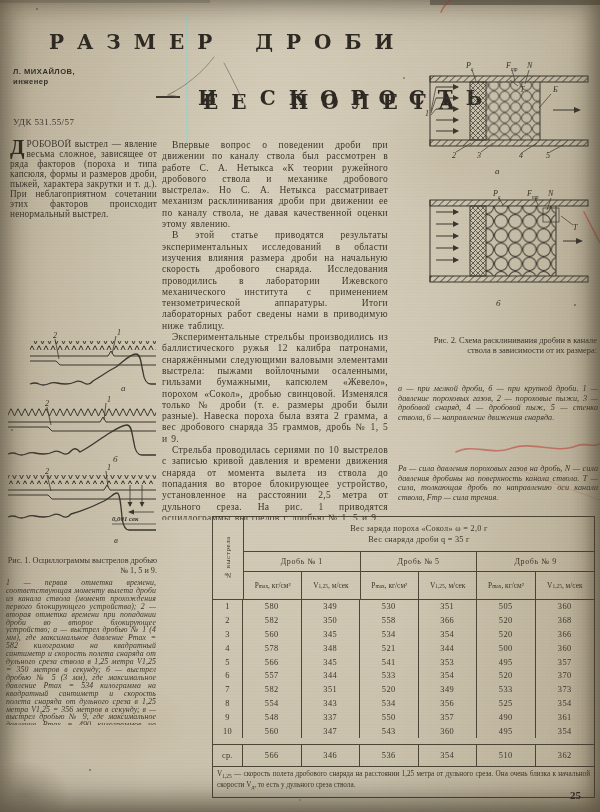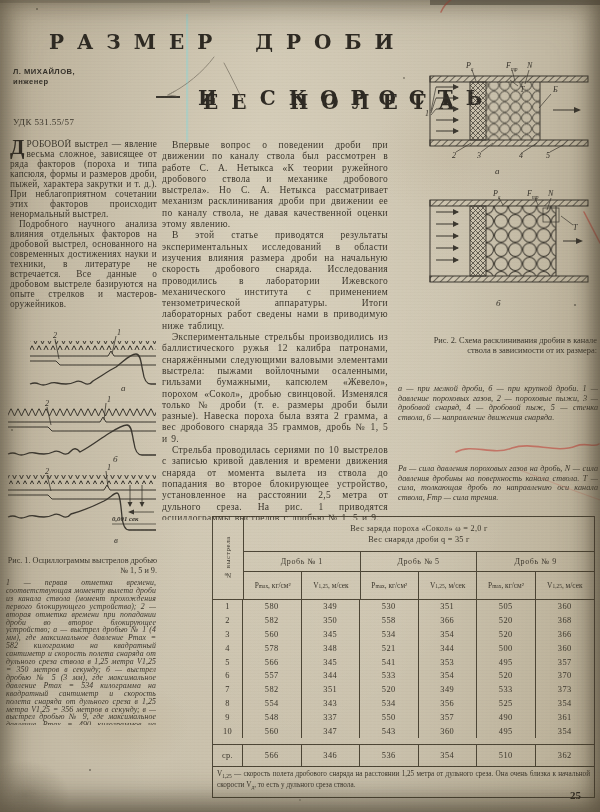--- a/index.html
+++ b/index.html
@@ -92,21 +92,20 @@
     <div>Л. МИХАЙЛОВ,</div>
     <div class="role">инженер</div>
   </div>
   <div class="author-rule"></div>
   <div class="t2">И СКОРОСТЬ</div>
   <div class="t3">ЕЕ ПОЛЕТА</div>
   <div class="udc">УДК 531.55/57</div>
 
   <div class="txt col1">
     <p><span class="dropcap">Д</span><span>РОБОВОЙ выстрел — явление весьма сложное, зависящее от ряда факторов (пороха и типа капсюля, формы и размеров дроби, пыжей, характера закрутки и т. д.). При неблагоприятном сочетании этих факторов происходит ненормальный выстрел.</span></p>
-    <p class="ind">Подробного научного анализа влияния отдельных факторов на дробовой выстрел, основанного на современных достижениях науки и техники, в литературе не встречается. Все данные о дробовом выстреле базируются на опыте стрелков и мастеров-оружейников.</p>
   </div>
 
   <svg class="figsvg" style="left:4px;top:327px;" width="156" height="226" viewBox="0 0 156 226">
     <defs>
       <pattern id="zz" width="7" height="9" patternUnits="userSpaceOnUse">
         <path d="M0,0.5 L3.5,8 L7,0.5" fill="none" stroke="#3b372f" stroke-width="1"></path>
       </pattern>
     </defs>
     <g stroke="#3b372f" fill="none" stroke-width="1">
       <rect x="26" y="14" width="126" height="9" fill="url(#zz)" stroke="none"></rect>

